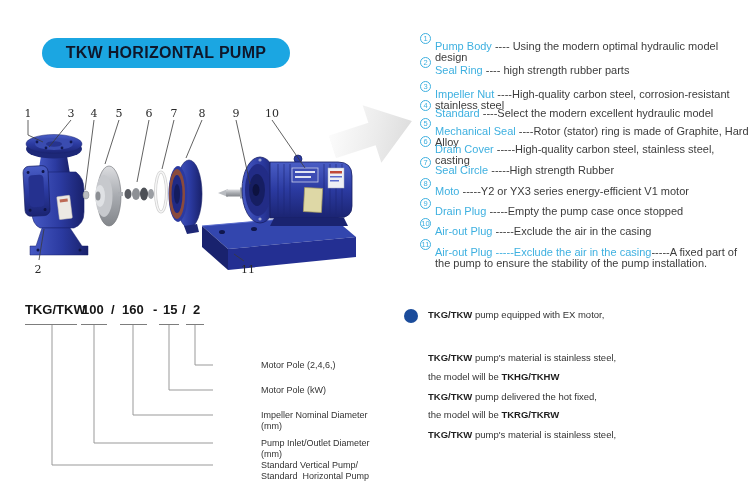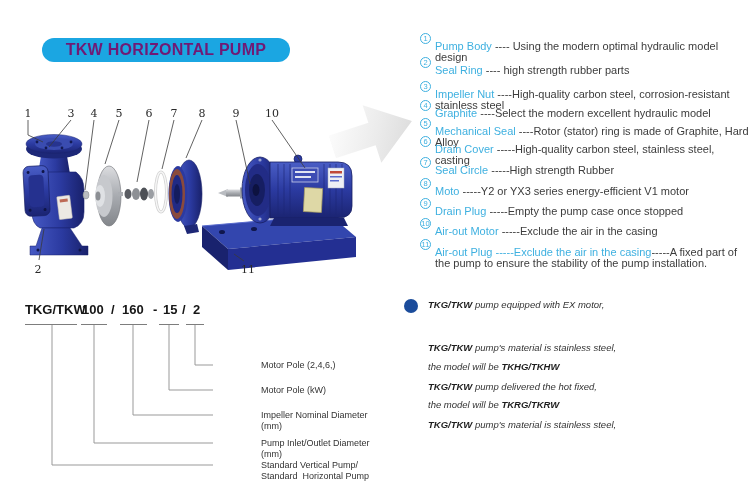--- a/index.html
+++ b/index.html
@@ -1,21 +1,21 @@
 <!DOCTYPE html>
 <html><head>
 <meta charset="utf-8">
 <style>
   html,body{margin:0;padding:0;}
   body{width:756px;height:500px;background:#ffffff;font-family:"Liberation Sans",sans-serif;position:relative;overflow:hidden;}
   .page{position:absolute;left:0;top:0;width:756px;height:500px;background:#fff;}
 
   
-  .banner{position:absolute;left:42px;top:38px;width:248px;height:24px;background:#1BA6E2;border-radius:16px;
-          display:flex;align-items:center;justify-content:center;color:#701a75;font-weight:bold;font-size:16px;letter-spacing:.3px;}
+  .banner{position:absolute;left:42px;top:38px;width:248px;height:30px;background:#1BA6E2;border-radius:16px;
+          display:flex;align-items:center;justify-content:center;color:#0f172a;font-weight:bold;font-size:16px;letter-spacing:.3px;}
 
   
   .pump-svg{position:absolute;left:8px;top:98px;width:410px;height:190px;}
   .pump-svg text{font-family:"DejaVu Serif",serif;font-size:11px;fill:#2a2a2a;}
 
   
   .big-arrow{position:absolute;left:330px;top:92px;width:84px;height:84px;
     background:linear-gradient(120deg,#ffffff 5%,#ebebeb 55%,#d5d5d5 100%);
     clip-path:polygon(0 36%,50% 36%,50% 14%,100% 50%,50% 86%,50% 64%,0 64%);
     transform:rotate(-18deg);}
@@ -29,21 +29,21 @@
   .pname{color:#3EB0E0;}
 
   
   .model-diagram{position:absolute;left:25px;top:296px;width:360px;height:200px;}
   .mtok{position:absolute;top:6px;font-weight:bold;font-size:13px;color:#161616;white-space:nowrap;}
   .mline{position:absolute;top:28px;height:1px;background:#7d7d7d;}
   .mconn{position:absolute;left:0;top:0;width:360px;height:200px;}
   .mlabel{position:absolute;left:192px;font-size:9px;color:#333;line-height:11px;white-space:pre-wrap;padding-left:44px;}
 
   
-  .variants{position:absolute;left:404px;top:292px;width:352px;height:170px;font-style:italic;}
+  .variants{position:absolute;left:404px;top:302px;width:352px;height:170px;}
   .bullet{position:absolute;left:0;top:7px;width:14px;height:14px;border-radius:50%;background:#1B4C9B;}
   .v-line{position:absolute;left:24px;font-size:9.5px;color:#333;white-space:nowrap;line-height:12px;}
   .vbold{font-weight:bold;color:#1d1d1d;}
 </style>
 </head>
 <body>
 
 <div class="page">
 
   <div class="banner">TKW HORIZONTAL PUMP</div>
@@ -215,21 +215,21 @@
     <div class="part-row" style="top:57px">
         <span class="pnum">2</span>
         <span class="ptext"><span class="pname">Seal Ring</span><span> ---- high strength rubber parts</span></span>
       </div>
     <div class="part-row" style="top:81px">
         <span class="pnum">3</span>
         <span class="ptext"><span class="pname">Impeller Nut</span><span> ----High-quality carbon steel, corrosion-resistant stainless steel</span></span>
       </div>
     <div class="part-row" style="top:100px">
         <span class="pnum">4</span>
-        <span class="ptext"><span class="pname">Graphite</span><span> ----Select the modern excellent hydraulic model</span></span>
+        <span class="ptext"><span class="pname">Standard</span><span> ----Select the modern excellent hydraulic model</span></span>
       </div>
     <div class="part-row" style="top:118px">
         <span class="pnum">5</span>
         <span class="ptext"><span class="pname">Mechanical Seal</span><span> ----Rotor (stator) ring is made of Graphite, Hard Alloy</span></span>
       </div>
     <div class="part-row" style="top:136px">
         <span class="pnum">6</span>
         <span class="ptext"><span class="pname">Drain Cover</span><span> -----High-quality carbon steel, stainless steel, casting</span></span>
       </div>
     <div class="part-row" style="top:157px">
@@ -239,21 +239,21 @@
     <div class="part-row" style="top:178px">
         <span class="pnum">8</span>
         <span class="ptext"><span class="pname">Moto</span><span> -----Y2 or YX3 series energy-efficient V1 motor</span></span>
       </div>
     <div class="part-row" style="top:198px">
         <span class="pnum">9</span>
         <span class="ptext"><span class="pname">Drain Plug</span><span> -----Empty the pump case once stopped</span></span>
       </div>
     <div class="part-row" style="top:218px">
         <span class="pnum">10</span>
-        <span class="ptext"><span class="pname">Air-out Motor</span><span> -----Exclude the air in the casing</span></span>
+        <span class="ptext"><span class="pname">Air-out Plug</span><span> -----Exclude the air in the casing</span></span>
       </div>
     <div class="part-row" style="top:239px">
         <span class="pnum">11</span>
         <span class="ptext"><span class="pname">Air-out Plug -----Exclude the air in the casing</span><span>-----A fixed part of the pump to ensure the stability of the pump installation.</span></span>
       </div>
   </div>
 
   <div class="model-diagram">
     <svg class="mconn" viewBox="0 0 360 200">
       <g stroke="#999" stroke-width="1" fill="none">

